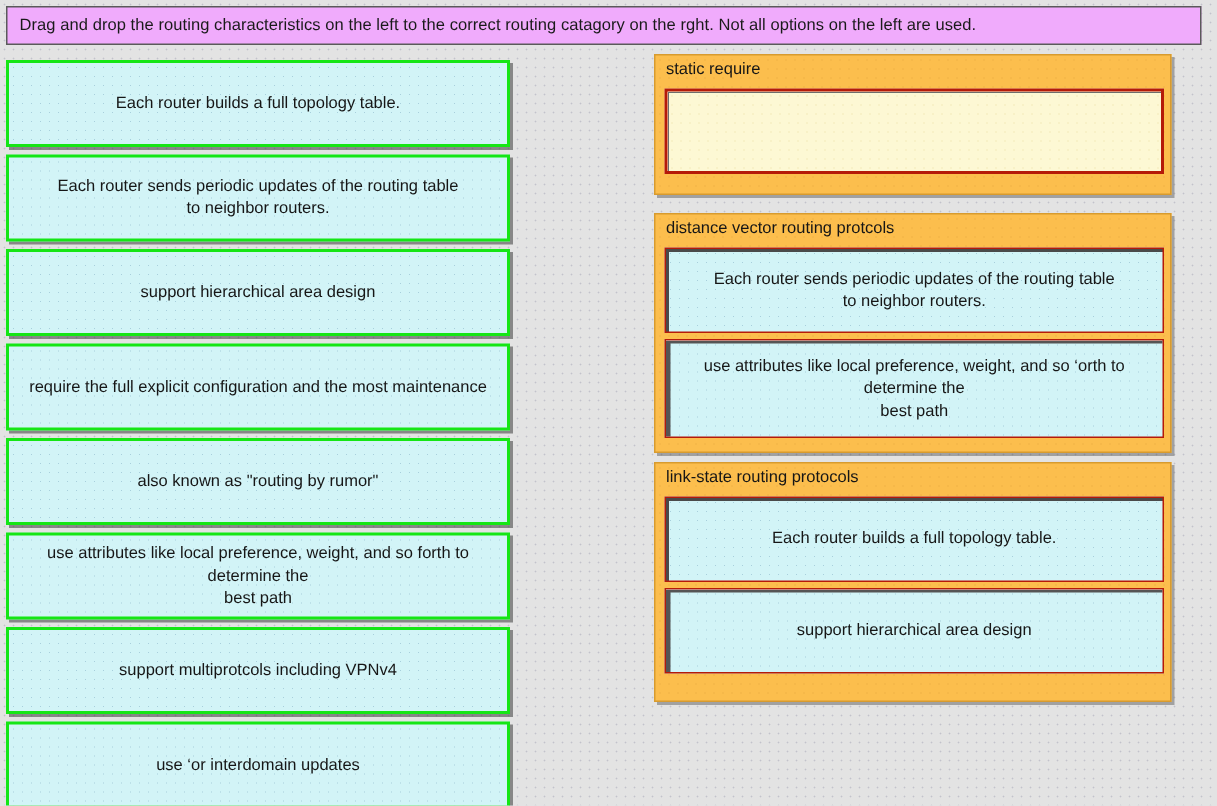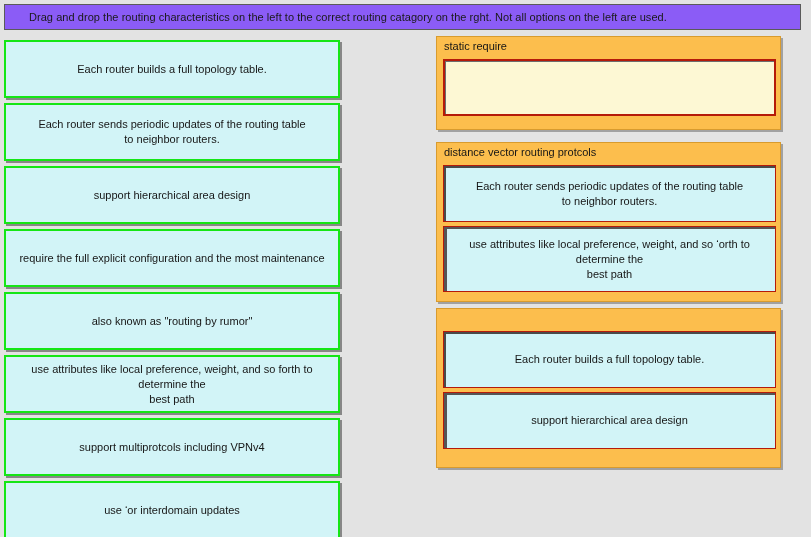--- a/index.html
+++ b/index.html
@@ -31,25 +31,25 @@
   }
 
   
   .instruction-bar {
     position: absolute;
     left: 4px;
     top: 4px;
     width: 797px;
     height: 26px;
     box-sizing: border-box;
-    background: #8b5cf6;
+    background: #f0abfc;
     border: 1px solid #5a5a5a;
     display: flex;
     align-items: center;
-    padding: 0 24px;
+    padding: 0 8px;
   }
   .instruction-text {
     font-size: 11px;
     color: #1a1a1a;
     line-height: 13px;
     letter-spacing: 0.05px;
   }
 
   
   .left-col {
@@ -202,20 +202,21 @@
         <div class="dropped-tile shade-tl" style="top: 22px; height: 57px;">
           <span class="tile-text">Each router sends periodic updates of the routing table
 to neighbor routers.</span>
         </div>
         <div class="dropped-tile shade-l" style="top: 83px; height: 66px;">
           <span class="tile-text">use attributes like local preference, weight, and so ‘orth to determine the
 best path</span>
         </div>
       </div>
       <div class="category-panel" style="top: 272px; height: 160px;">
+        <div class="category-title">link-state routing protocols</div>
         <div class="dropped-tile shade-tl" style="top: 22px; height: 57px;">
           <span class="tile-text">Each router builds a full topology table.</span>
         </div>
         <div class="dropped-tile shade-l" style="top: 83px; height: 57px;">
           <span class="tile-text">support hierarchical area design</span>
         </div>
       </div>
     </div>
 
 </div>

